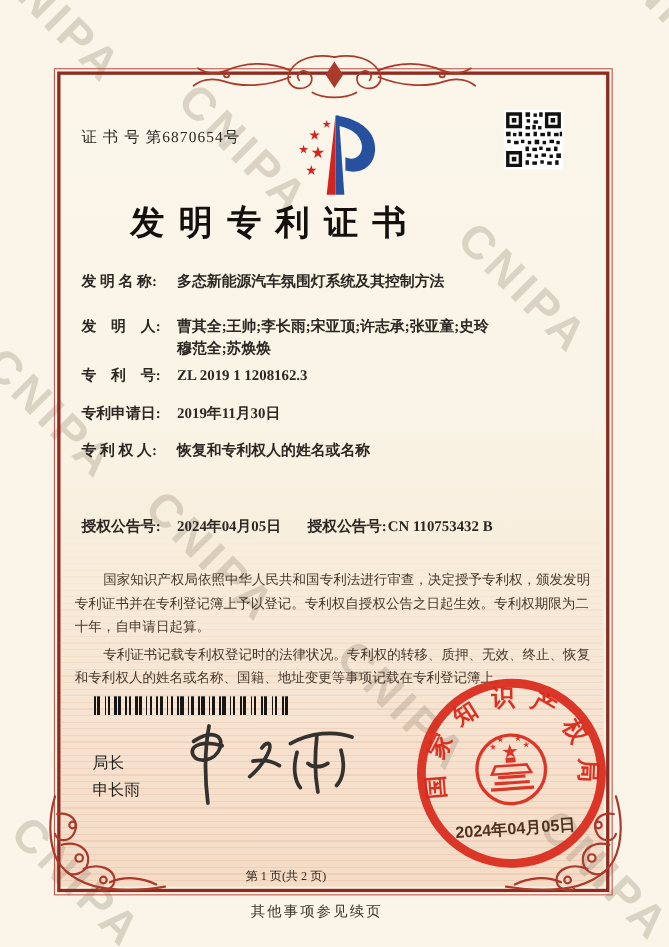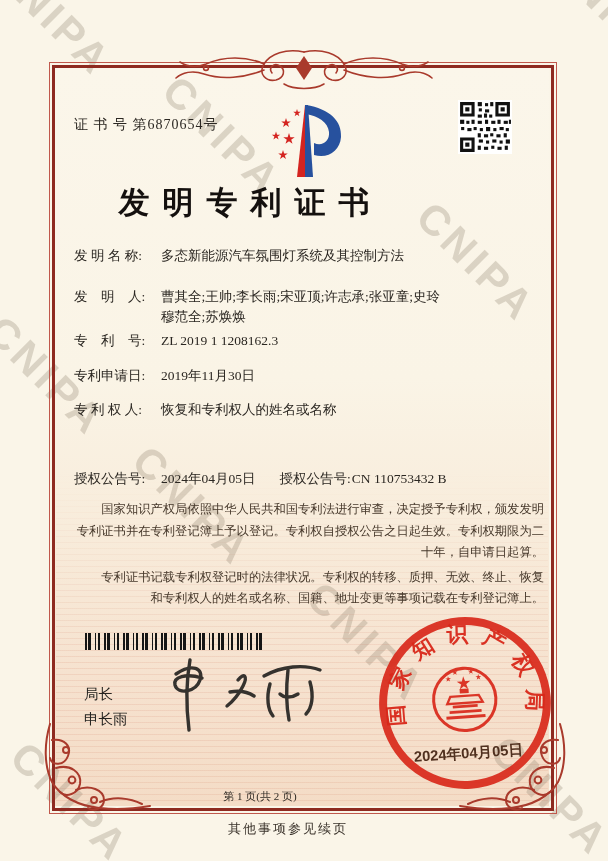--- a/index.html
+++ b/index.html
@@ -33,25 +33,25 @@
   .corner-flourish{position:absolute;z-index:4;}
   .corner-left{left:42px;top:722px;}
   .corner-right{left:458px;top:722px;transform:scaleX(-1);}
   
   .content{position:absolute;inset:0;z-index:3;}
   .cert-no{position:absolute;left:74px;top:116px;font-size:14px;letter-spacing:1px;}
   .logo{position:absolute;left:256px;top:103px;}
   .qr{position:absolute;left:458px;top:100px;width:54px;height:54px;background:#fff;}
   .title{position:absolute;left:0;top:182px;width:488px;text-align:center;
     font-size:31px;font-weight:bold;letter-spacing:13px;text-indent:13px;color:#14100e;}
-  .frow{position:absolute;left:74px;width:470px;font-size:13.5px;line-height:1.45;display:flex;}
+  .frow{position:absolute;left:74px;width:470px;font-size:13.5px;line-height:1.45;display:flex;font-weight:bold;}
   .f-label{white-space:pre;flex:0 0 86px;}
   .f-value{white-space:pre-line;margin-left:1px;}
   .pair2{margin-left:24px;display:flex;}
-  .paras{position:absolute;left:68px;top:499px;width:476px;text-align:right;}
+  .paras{position:absolute;left:68px;top:517px;width:476px;}
   .paras p{margin:0 0 3px 0;text-indent:2.1em;font-size:12.3px;line-height:1.75;color:#45372a;}
   .barcode{position:absolute;left:85px;top:633px;width:180px;height:17px;
     background:repeating-linear-gradient(90deg,#161616 0 2px,transparent 2px 3px,
       #161616 3px 6px,transparent 6px 10px,#161616 10px 11px,transparent 11px 13px,
       #161616 13px 15px,transparent 15px 19px);}
   .director{position:absolute;left:84px;top:682px;
     font-family:"Liberation Sans","DejaVu Sans",sans-serif;
     font-size:14.5px;font-weight:400;line-height:1.75;color:#262421;}
   .signature{position:absolute;left:152px;top:650px;}
   .seal{position:absolute;left:376px;top:614px;transform:rotate(-4deg);}

